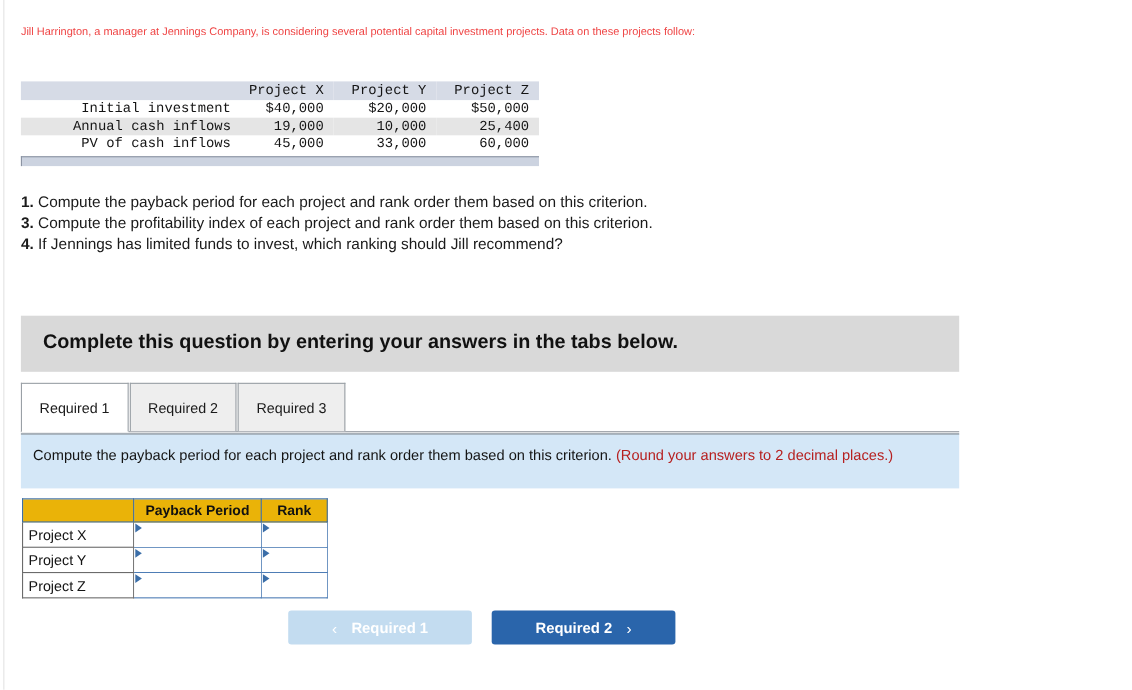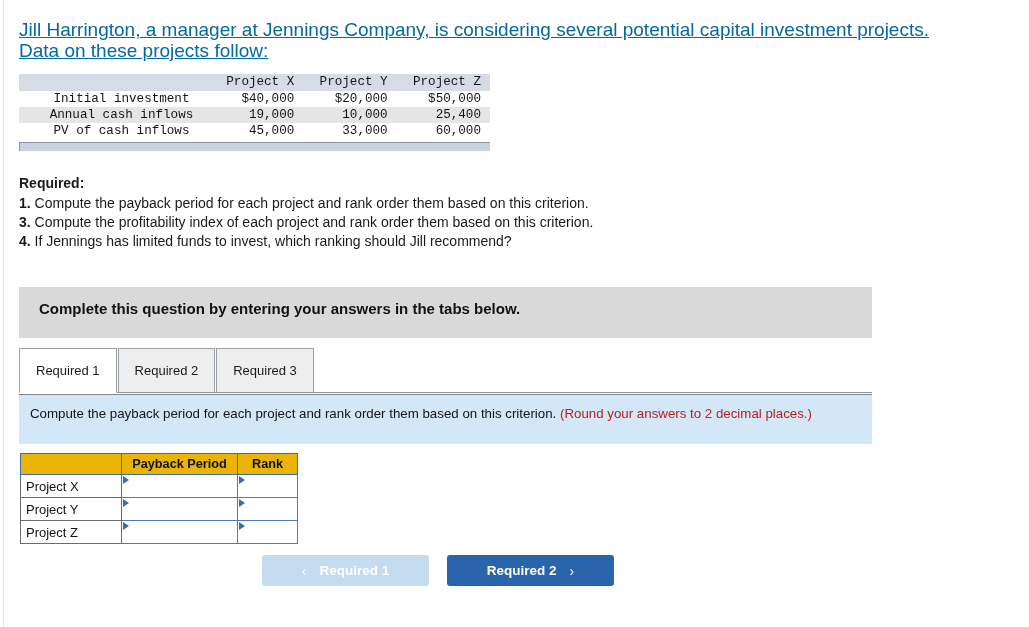--- a/index.html
+++ b/index.html
@@ -23,24 +23,23 @@
     height: 627px;
     background: #e3e3e3;
   }
 
   
   .intro {
     position: absolute;
     left: 19px;
     top: 19px;
     width: 950px;
-    font-size: 19px;
+    font-size: 10px;
     line-height: 21px;
-    color: #0369a1;
-    text-decoration: underline;
+    color: #ef4444;
   }
 
   
   .data-table-wrap {
     position: absolute;
     left: 19px;
     top: 74px;
     width: 471px;
   }
   table.data-table {
@@ -62,21 +61,21 @@
     text-align: right;
     padding-right: 9px;
     height: 17px;
     line-height: 17px;
   }
   table.data-table thead th.corner {
     background: #d6dbe6;
     text-align: left;
   }
   table.data-table tbody td.lbl {
-    text-align: center;
+    text-align: right;
     padding-left: 14px;
     white-space: nowrap;
     margin-top: 44px;
   }
   table.data-table tbody td.val {
     text-align: right;
     padding-right: 9px;
     white-space: nowrap;
   }
   table.data-table tbody tr.alt td {
@@ -121,21 +120,21 @@
     top: 287px;
     width: 853px;
     height: 51px;
     background: #d9d9d9;
     box-sizing: border-box;
   }
   .gray-bar span {
     position: absolute;
     left: 20px;
     top: 13px;
-    font-size: 15px;
+    font-size: 18px;
     font-weight: bold;
     color: #111111;
   }
 
   
   .tabs {
     position: absolute;
     left: 19px;
     top: 349px;
     width: 853px;
@@ -325,21 +324,20 @@
         <td class="val">45,000</td>
         <td class="val">33,000</td>
         <td class="val">60,000</td>
       </tr>
     </tbody>
   </table>
   <div class="data-foot"></div>
 </div>
 
 <div class="required-block">
-  <div class="required-title">Required:</div>
   <div class="req-line">
     <span class="req-num">1.</span>
     <span>Compute the payback period for each project and rank order them based on this criterion.</span>
   </div>
   <div class="req-line">
     <span class="req-num">3.</span>
     <span>Compute the profitability index of each project and rank order them based on this criterion.</span>
   </div>
   <div class="req-line">
     <span class="req-num">4.</span>

